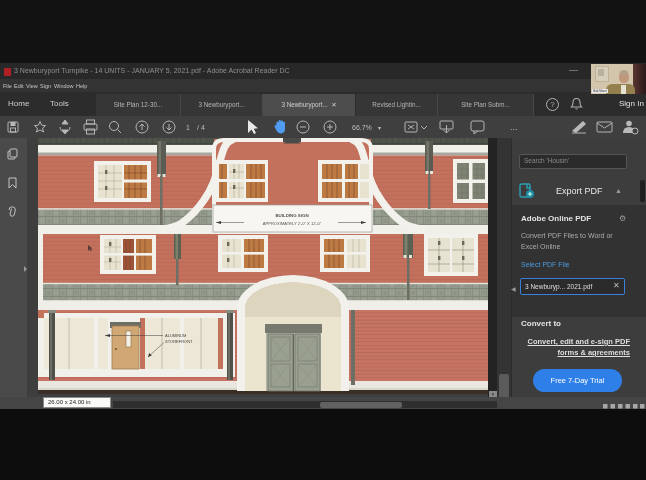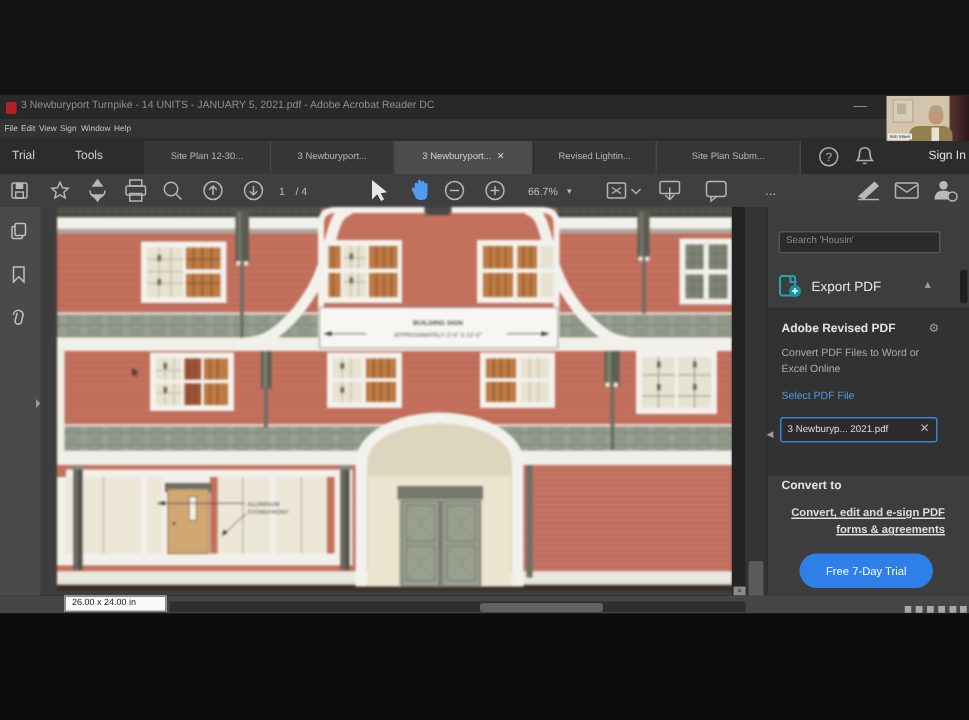--- a/index.html
+++ b/index.html
@@ -18,21 +18,21 @@
 
 <div class="abs" id="menubar" style="left:0;top:79px;width:646px;height:13px;background:#333333;"></div>
 <div class="abs txt" style="left:3px;top:83px;font-size:5.5px;color:#c6c6c6;">File</div>
 <div class="abs txt" style="left:14px;top:83px;font-size:5.5px;color:#c6c6c6;">Edit</div>
 <div class="abs txt" style="left:26px;top:83px;font-size:5.5px;color:#c6c6c6;">View</div>
 <div class="abs txt" style="left:40px;top:83px;font-size:5.5px;color:#c6c6c6;">Sign</div>
 <div class="abs txt" style="left:54px;top:83px;font-size:5.5px;color:#c6c6c6;">Window</div>
 <div class="abs txt" style="left:76px;top:83px;font-size:5.5px;color:#c6c6c6;">Help</div>
 
 <div class="abs" id="tabbar" style="left:0;top:92px;width:646px;height:24px;background:#2c2c2c;"></div>
-<div class="abs txt" style="left:8px;top:98.5px;font-size:8px;color:#cdcdcd;">Trial</div>
+<div class="abs txt" style="left:8px;top:98.5px;font-size:8px;color:#cdcdcd;">Home</div>
 <div class="abs txt" style="left:50px;top:98.5px;font-size:8px;color:#cdcdcd;text-align:center;">Tools</div>
 <div class="abs" style="left:96px;top:94px;width:84px;height:22px;background:#363636;border-right:1px solid #474747;color:#b5b5b5;font-size:6.3px;text-align:center;line-height:22px;">Site Plan 12-30...</div>
 <div class="abs" style="left:181px;top:94px;width:81px;height:22px;background:#363636;border-right:1px solid #474747;color:#b5b5b5;font-size:6.3px;text-align:center;line-height:22px;">3 Newburyport...</div>
 <div class="abs" style="left:263px;top:94px;width:92px;height:22px;background:#4d4d4d;color:#d0d0d0;font-size:6.3px;text-align:center;line-height:22px;">3 Newburyport...&nbsp;&nbsp;✕</div>
 <div class="abs" style="left:356px;top:94px;width:81px;height:22px;background:#363636;border-right:1px solid #474747;color:#b5b5b5;font-size:6.3px;text-align:center;line-height:22px;">Revised Lightin...</div>
 <div class="abs" style="left:438px;top:94px;width:95px;height:22px;background:#363636;border-right:1px solid #474747;color:#b5b5b5;font-size:6.3px;text-align:center;line-height:22px;">Site Plan Subm...</div>
 <div class="abs" style="left:546px;top:98px;width:11px;height:11px;border:1px solid #b0b0b0;border-radius:50%;color:#b0b0b0;font-size:8px;text-align:center;line-height:11px;">?</div>
 <svg class="abs" style="left:570px;top:97px;" width="13" height="14" viewBox="0 0 13 14">
   <path d="M6.5 1.5 q3.5 0 3.5 4 q0 3 1.5 4.5 l-10 0 q1.5-1.5 1.5-4.5 q0-4 3.5-4 Z" fill="none" stroke="#b0b0b0" stroke-width="1.1"></path>
   <path d="M5 11.5 a1.6 1.6 0 0 0 3 0" fill="#b0b0b0"></path>
@@ -448,26 +448,26 @@
 
 <div class="abs" id="panel" style="left:511px;top:138px;width:135px;height:259px;background:#3d3d3d;border-left:1px solid #2c2c2c;"></div>
 <div class="abs" style="left:519px;top:154px;width:106px;height:13px;background:#2b2b2b;border:1px solid #555;border-radius:2px;"></div>
 <div class="abs txt" style="left:524px;top:157px;font-size:6.5px;color:#8a8a8a;">Search 'Housin'</div>
 <svg class="abs" style="left:519px;top:183px;" width="16" height="16" viewBox="0 0 16 16">
   <rect x="1" y="1" width="10" height="13" rx="1.5" fill="none" stroke="#2aa0b5" stroke-width="1.4"></rect>
   <path d="M8 1 L8 5 L12 5" fill="none" stroke="#2aa0b5" stroke-width="1.4"></path>
   <circle cx="11" cy="11" r="4" fill="#1f8fa5"></circle>
   <path d="M9 11 L13 11 M11 9 L11 13" stroke="#dff" stroke-width="1"></path>
 </svg>
-<div class="abs txt" style="left:541px;top:186px;font-size:9px;color:#e8e8e8;">Export PDF</div>
+<div class="abs txt" style="left:556px;top:186px;font-size:9px;color:#e8e8e8;">Export PDF</div>
 <div class="abs txt" style="left:615px;top:187px;font-size:7px;color:#9a9a9a;">▲</div>
 <div class="abs" style="left:640px;top:180px;width:5px;height:22px;background:#1f1f1f;border-radius:2px;"></div>
 
 <div class="abs" id="section" style="left:512px;top:205px;width:134px;height:112px;background:#323232;"></div>
-<div class="abs txt" style="left:521px;top:214px;font-size:8px;font-weight:bold;color:#e3e3e3;">Adobe Revised PDF</div>
+<div class="abs txt" style="left:521px;top:214px;font-size:8px;font-weight:bold;color:#e3e3e3;">Adobe Online PDF</div>
 <div class="abs txt" style="left:619px;top:214px;font-size:8px;color:#9a9a9a;">⚙</div>
 <div class="abs" style="left:521px;top:231px;width:110px;font-size:7px;color:#ababab;line-height:10.5px;">Convert PDF Files to Word or Excel Online</div>
 <div class="abs txt" style="left:521px;top:261px;font-size:7px;color:#4b9bde;">Select PDF File</div>
 <div class="abs" style="left:520px;top:278px;width:103px;height:15px;background:#2b2b2b;border:1.5px solid #3a7fd8;border-radius:2px;"></div>
 <div class="abs txt" style="left:525px;top:283px;font-size:6.5px;color:#dddddd;">3 Newburyp... 2021.pdf</div>
 <div class="abs txt" style="left:613px;top:281px;font-size:8px;color:#bbbbbb;">✕</div>
 <div class="abs txt" style="left:521px;top:319px;font-size:8px;font-weight:bold;color:#e3e3e3;">Convert to</div>
 
 <div class="abs" style="left:525px;top:336px;width:105px;text-align:right;font-size:7.5px;font-weight:bold;color:#dedede;line-height:11px;text-decoration:underline;">Convert, edit and e-sign PDF forms &amp; agreements</div>
 <div class="abs" style="left:533px;top:369px;width:89px;height:23px;background:#2e7fe8;border-radius:12px;color:#ffffff;font-size:7.5px;text-align:center;line-height:23px;">Free 7-Day Trial</div>

